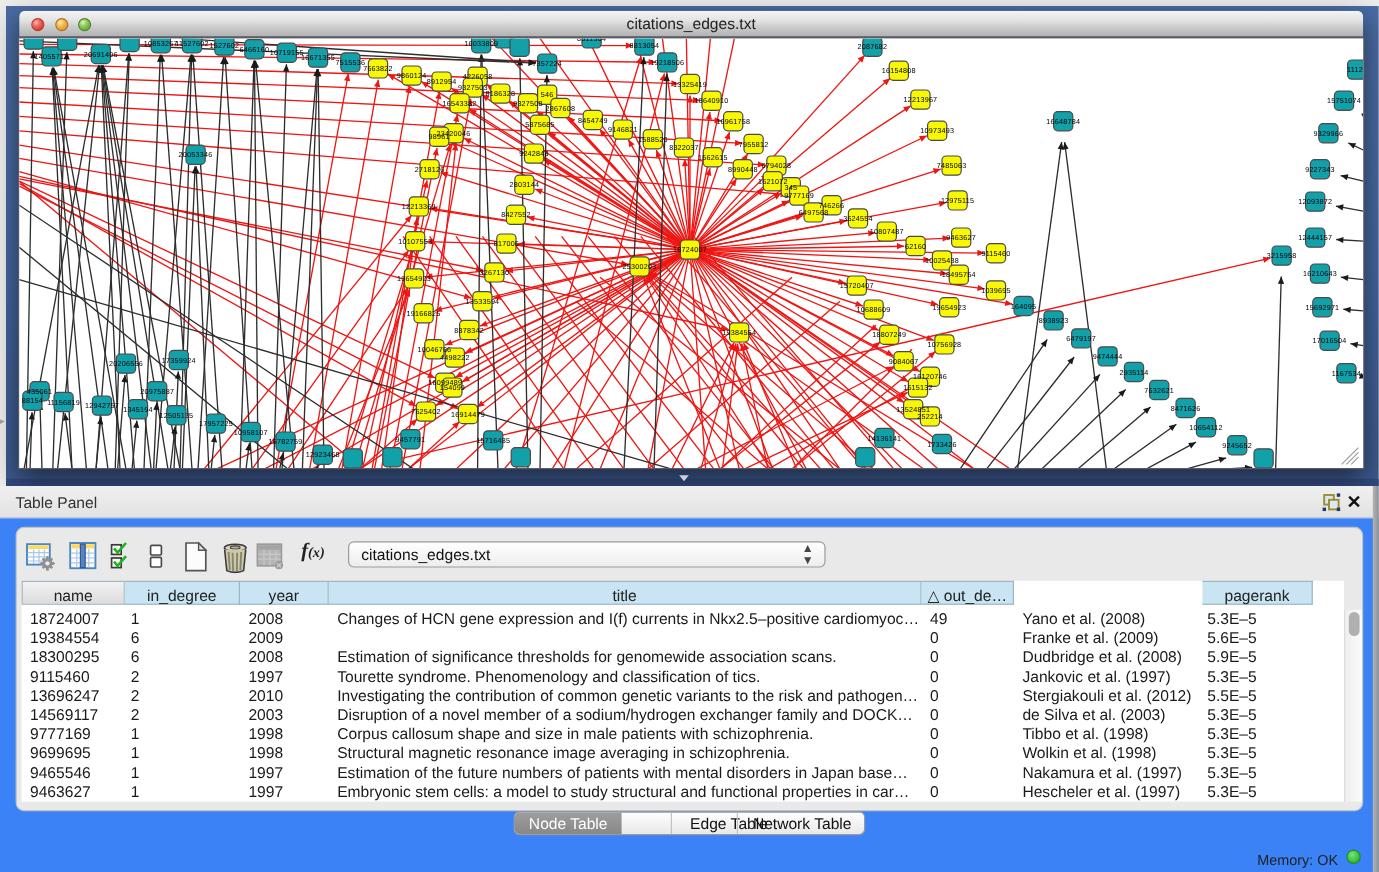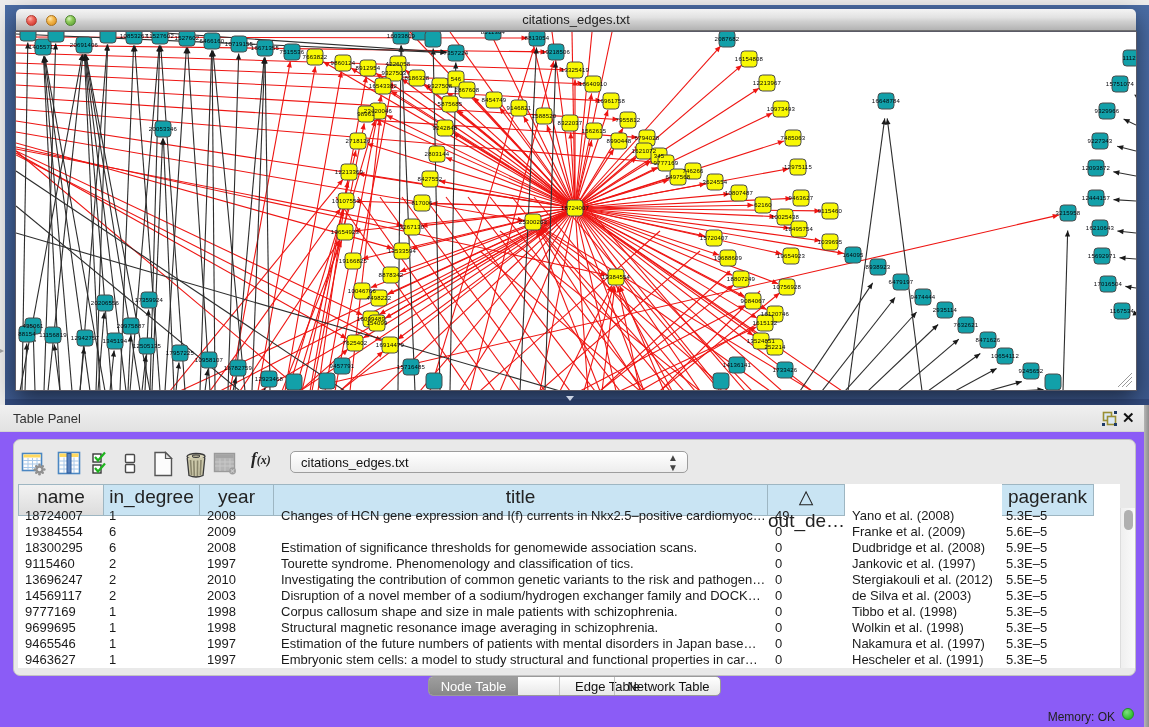--- a/index.html
+++ b/index.html
@@ -24,42 +24,42 @@
 #tl-y { left:30px; background:radial-gradient(circle at 35% 30%, #ffe9b0 0%, #f3b74b 40%, #dd9426 85%); border:1px solid #ad7219; }
 #tl-g { left:49px; background:radial-gradient(circle at 35% 30%, #d8f5c0 0%, #8cc956 40%, #62a43c 85%); border:1px solid #4e8430; }
 #view { position:absolute; left:0; top:23px; width:1120px; height:358px; background:#fff; overflow:hidden; box-shadow:0 0 0 1px #5a5a66; }
 
 
 #divmark { position:absolute; left:566px; top:396px; width:0; height:0;
   border-left:4px solid transparent; border-right:4px solid transparent; border-top:5px solid #c9d2e2; }
 #leftmark { position:absolute; left:0px; top:346px; width:5px; height:9px; color:#9a9a9a; font-size:8px; line-height:9px; }
 
 
-#tpanel { position:absolute; left:0; top:405px; width:1149px; height:322px; background:#8b5cf6; }
+#tpanel { position:absolute; left:0; top:405px; width:1149px; height:322px; background:#3b82f6; }
 #tphead { position:absolute; left:0; top:0; width:100%; height:27px;
   background:linear-gradient(180deg,#f0f0f0,#e2e2e2); border-bottom:1px solid #d4d4d4; }
 #tphead .cap { position:absolute; left:13px; top:6px; font-size:13px; color:#333; }
 #floatic { position:absolute; left:1102px; top:6px; }
 #closeic { position:absolute; left:1122px; top:4px; font-size:15px; font-weight:bold; color:#111; }
 
 #panelbox { position:absolute; left:13px; top:34px; width:1123px; height:237px;
   background:#e9e9e9; border:1px solid #c2c2c2; border-radius:7px; }
 .tbicon { position:absolute; top:11px; }
 #fx { position:absolute; left:237px; top:9px; font-family:"Liberation Serif",serif;
   font-style:italic; font-weight:bold; font-size:17px; color:#222; }
 #combo { position:absolute; left:276px; top:11px; width:398px; height:22px;
   background:linear-gradient(180deg,#ffffff,#ededed); border:1px solid #9d9d9d; border-radius:5px; }
 #combo .ct { position:absolute; left:10px; top:3px; font-size:13px; color:#111; }
 #combo .ar { position:absolute; right:9px; top:1px; font-size:10px; color:#444; line-height:10px; }
 
 
 #tbl { position:absolute; left:4px; top:44px; width:1102px; height:184px; background:#fff; }
 #thead { position:absolute; left:0; top:0; width:100%; height:24px; }
-#thead span { position:absolute; top:0; height:32px; line-height:24px; text-align:center;
-  font-size:19px; color:#222; background:#c9e4f3; border:1px solid #9eb6c2; border-left:none; }
+#thead span { position:absolute; top:0; height:20px; line-height:24px; text-align:center;
+  font-size:13px; color:#222; background:#c9e4f3; border:1px solid #9eb6c2; border-left:none; }
 #thead .h0 { left:0; width:86px; background:linear-gradient(180deg,#f2f2f2,#dcdcdc); border-left:1px solid #9eb6c2; }
 #thead .h1 { left:86px; width:96px; }
 #thead .h2 { left:182px; width:74px; }
 #thead .h3 { left:256px; width:494px; }
 #thead .h4 { left:750px; width:77px; }
 #thead .h5 { left:827px; width:157px; }
 #thead .h6 { left:984px; width:92px; }
 #tbody { position:absolute; left:0; top:24px; width:100%; height:160px; overflow:hidden; }
 .trow { position:relative; height:16px; line-height:16px; font-size:13px; color:#1a1a1a; white-space:nowrap; }
 .trow span { position:absolute; top:0; overflow:hidden; }
@@ -998,21 +998,21 @@
               <span class="c4">0</span>
               <span class="c5">Nakamura et al. (1997)</span>
               <span class="c6">5.3E–5</span>
             </div>
 <div class="trow">
               <span class="c0">9463627</span>
               <span class="c1">1</span>
               <span class="c2">1997</span>
               <span class="c3">Embryonic stem cells: a model to study structural and functional properties in car…</span>
               <span class="c4">0</span>
-              <span class="c5">Hescheler et al. (1991)</span>
+              <span class="c5">Hescheler et al. (1997)</span>
               <span class="c6">5.3E–5</span>
             </div>
           </div>
       </div>
       <div id="vscroll">
           <div id="vthumb"></div>
         </div>
     </div>
     <div id="tabs">
         <span class="seg s1">Node Table</span>

